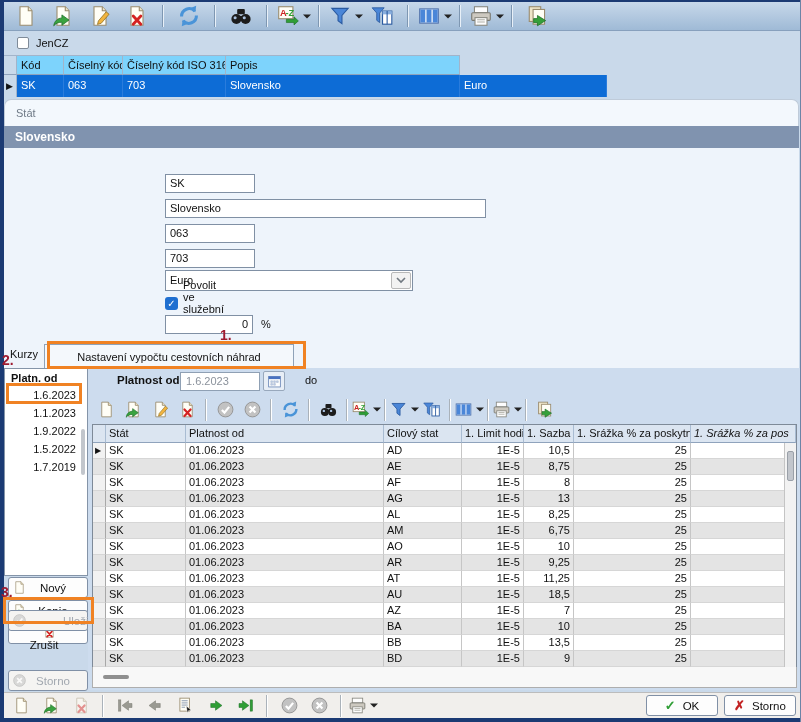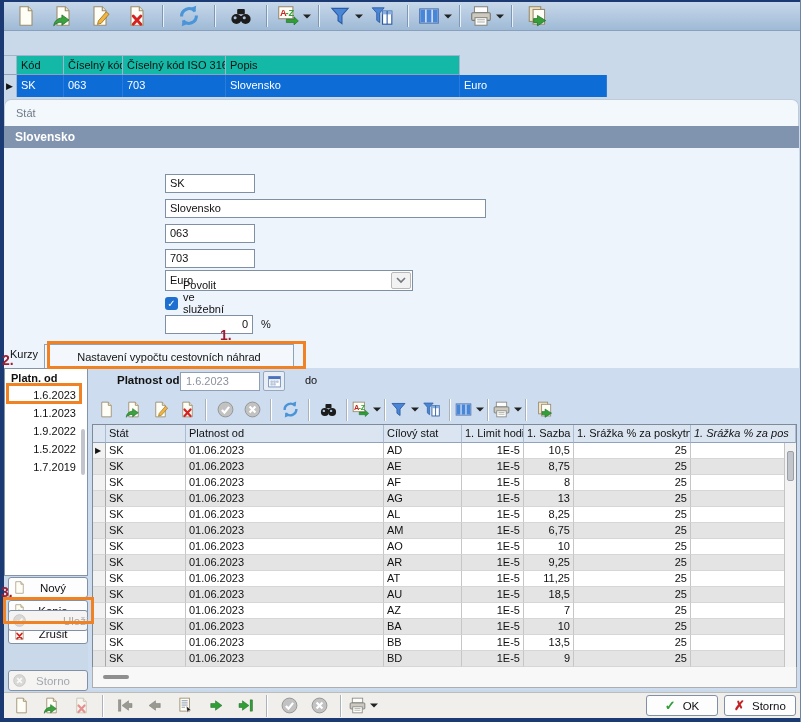--- a/index.html
+++ b/index.html
@@ -35,21 +35,21 @@
   .caret svg { width:8px; height:5px; }
 
   
   .jencz { left:4px; top:31px; width:796px; height:24px; display:flex; align-items:center;
            padding-left:13px; gap:7px; background:#c9d9ea; }
   .cbox { width:12px; height:12px; background:#fff; border:1px solid #7f8b99; border-radius:2px; }
 
   
   .tt { left:4px; top:55px; width:796px; height:42px; }
   .tt-head, .tt-row { display:flex; }
-  .tt-head > div { height:20px; line-height:19px; padding-left:4px; background:#14b8a6;
+  .tt-head > div { height:20px; line-height:19px; padding-left:4px; background:#7dd3fc;
     border-top:1px solid #a2b4ca; border-bottom:1px solid #8ea2bc; border-right:1px solid #a2b4ca;
     white-space:nowrap; overflow:hidden; }
   .tt-row > div { height:22px; line-height:21px; padding-left:4px; background:#0d6cd6; color:#fff;
     border-right:1px solid #2a7cdc; white-space:nowrap; overflow:hidden; }
   .tt-row > .mk, .tt-head > .mk { background:#c9d9ea; color:#111; border-right:1px solid #a2b4ca; padding-left:2px; }
   .tt-row > .mk { font-size:9px; line-height:22px; }
 
   
   .stat-section { left:4px; top:99px; width:795px; height:27px; background:#f3f8fd;
     border:1px solid #bfcbd9; border-bottom:none; border-radius:7px 7px 0 0;
@@ -282,20 +282,24 @@
         <span class="ico">
           <svg viewBox="0 0 22 22">
             <rect x="3" y="2.5" width="10.5" height="13.5" fill="#efe5c8" stroke="#9a8c6e"></rect>
             <rect x="6.5" y="5" width="10.5" height="13.5" fill="#fffef6" stroke="#9a8c6e"></rect>
             <path d="M10.5 10.5l7.5 4.7-7.5 4.8v-2.9H7v-3.7h3.5z" fill="#35a03a" stroke="#1e6e28" stroke-width=".7"></path>
           </svg>
         </span>
       </span>
     </div>
 
+  <div class="abs jencz">
+    <span class="cbox"></span>
+    <span>JenCZ</span>
+  </div>
 
   <div class="abs tt">
     <div class="tt-head" id="tt-head">
         <div class="mk" style="width: 13px;"></div>
         <div class="" style="width: 47px;">Kód</div>
         <div class="" style="width: 59px;">Číselný kód</div>
         <div class="" style="width: 103px;">Číselný kód ISO 3166</div>
         <div class="" style="width: 234px;">Popis</div>
       </div>
     <div class="tt-row" id="tt-row">
@@ -386,21 +390,21 @@
       <div class="abs sbtn" style="top: 600px;">
         <span class="ico">
           <svg viewBox="0 0 22 22">
             <path d="M5.5 2.5h7.6l3.4 3.7v13.3H5.5z" fill="#fffef6" stroke="#9a8c6e"></path>
             <path d="M13.1 2.5v3.7h3.4" fill="#efe5c8" stroke="#9a8c6e"></path>
             <path d="M2.5 20c.6-4.6 3.8-7 7.5-7.2V10l6.5 4.7-6.5 4.8v-2.8c-3 0-5.5.9-7.5 3.3z" fill="#3aa33f" stroke="#1e6e28" stroke-width=".7"></path>
           </svg>
         </span>
         <span class="lbl">Kopie</span>
       </div>
-      <div class="abs sbtn" style="top: 623px;">
+      <div class="abs sbtn" style="top: 623px; flex-direction: column;">
         <span class="ico">
           <svg viewBox="0 0 22 22">
             <path d="M5.5 2.5h7.6l3.4 3.7v13.3H5.5z" fill="#fffef6" stroke="#9a8c6e"></path>
             <path d="M13.1 2.5v3.7h3.4" fill="#efe5c8" stroke="#9a8c6e"></path>
             <path d="M7.5 11l7 7.5M14.5 11l-7 7.5" stroke="#d42222" stroke-width="2.6" stroke-linecap="round"></path>
           </svg>
         </span>
         <span class="lbl">Zrušit</span>
       </div>
       <div class="abs sbtn disabled" style="top: 610px; gap: 36px;">

